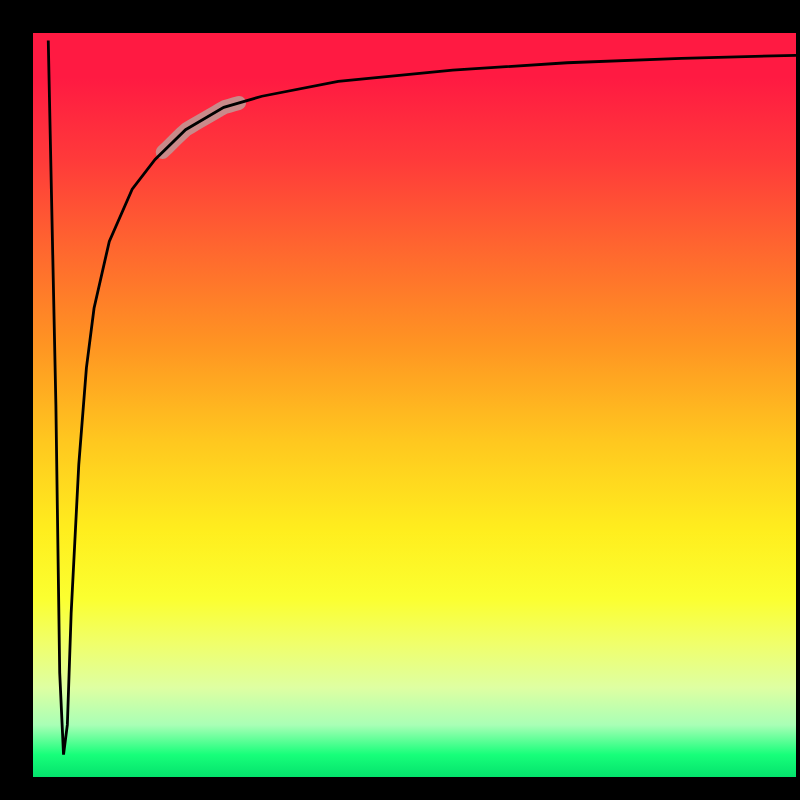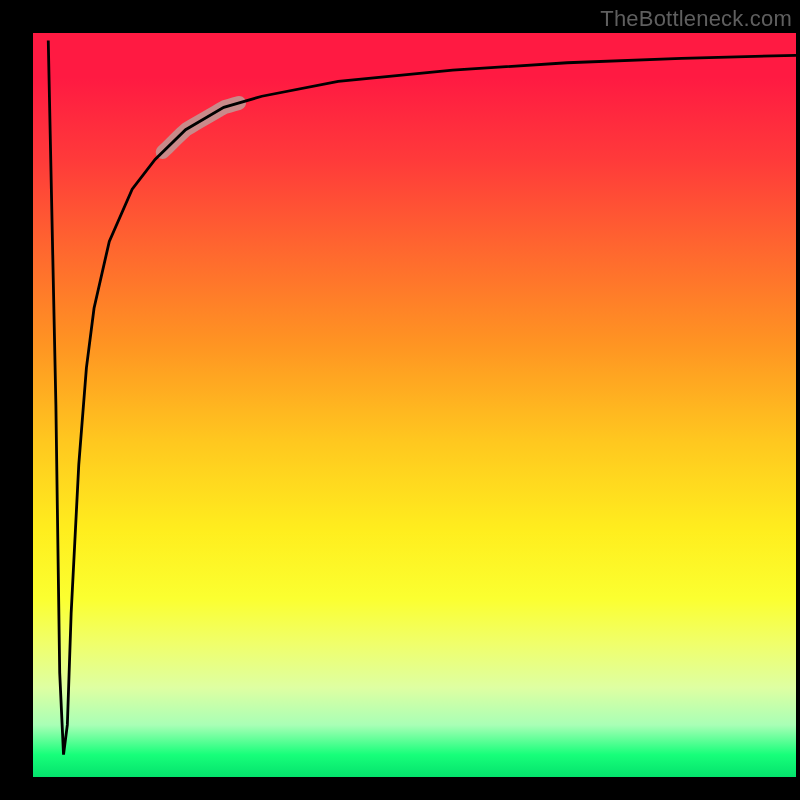--- a/index.html
+++ b/index.html
@@ -65,14 +65,13 @@
 
   <div class="plot-area">
     <div class="gradient-bg"></div>
 
     <svg class="curve" viewBox="0 0 763 744" preserveAspectRatio="none">
       <path fill="none" stroke="#c98a8a" stroke-width="14" stroke-linecap="round" d="M129.71 119.04 L134.48 114.39 L139.25 109.74 L144.02 105.09 L148.78 100.44 L153.55 96.16 L158.32 93.37 L163.09 90.58 L167.86 87.79 L172.63 85.00 L177.40 82.21 L182.17 79.42 L186.94 76.63 L191.70 74.12 L196.47 72.73 L201.24 71.33 L206.01 69.94 " id="hlpath"></path>
       <path fill="none" stroke="#000" stroke-width="2.8" d="M15.26 7.44 L22.89 372.00 L26.71 639.84 L30.52 721.68 L34.34 691.92 L38.15 580.32 L45.78 431.52 L53.41 334.80 L61.04 275.28 L76.30 208.32 L99.19 156.24 L122.08 126.48 L152.60 96.72 L190.75 74.40 L228.90 63.24 L305.20 48.36 L419.65 37.20 L534.10 29.76 L648.55 25.30 L763.00 22.32 " id="mainpath"></path>
     </svg>
   </div>
 
-  <div class="watermark">TheBottleneck.com</div>
 </div>
 
 </body></html>

